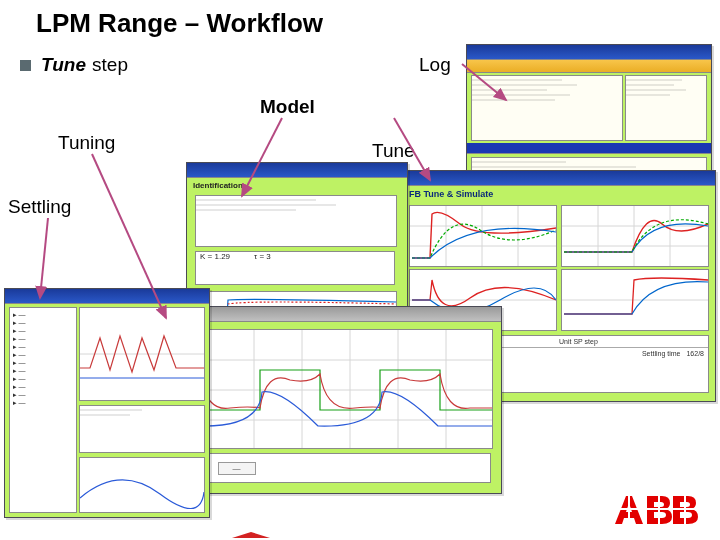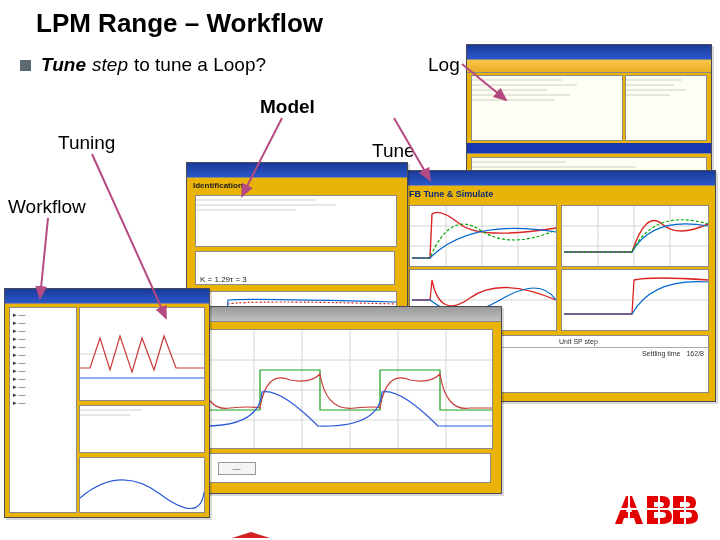--- a/index.html
+++ b/index.html
@@ -29,39 +29,39 @@
     font-size: 19px;
     color: #000;
   }
   .sq {
     width: 11px;
     height: 11px;
     background: #5a6a70;
     margin-right: 10px;
   }
   .bi { font-style: italic; font-weight: bold; margin-right: 6px; }
-  .i { font-style: italic; margin-right: 6px; text-align: right; }
+  .i { margin-right: 17px; text-align: right; }
 
   .lbl {
     position: absolute;
     font-size: 19px;
     color: #000;
   }
 
   
   .arrows {
     position: absolute;
     left: 0; top: 0;
     pointer-events: none;
   }
 
   
   .win {
     position: absolute;
-    background: #eab308;
+    background: #bef264;
     border: 1px solid #4a4a55;
     box-shadow: 2px 2px 0 rgba(0,0,0,0.15);
   }
   .win .bar {
     height: 14px;
     border-bottom: 1px solid #888;
   }
   .bar.blue  { background: linear-gradient(#1a3a9a, #2a58c8); }
   .bar.grey  { background: linear-gradient(#9a9a9a, #c0c0c0); }
   .bar.yellow{ background: linear-gradient(#f8c54a,#eaae26); }
@@ -105,28 +105,27 @@
 </style>
 </head>
 <body>
 
 <div class="title">LPM Range – Workflow</div>
 
 <div class="bullet-row">
   <div class="sq"></div>
   <span class="bi">Tune</span>
   <span class="i">step</span>
-  <span>to tune a Loop?</span>
-</div>
-
-<div class="lbl" style="left:428px; top:54px;">Log</div>
+</div>
+
+<div class="lbl" style="left:419px; top:54px;">Log</div>
 <div class="lbl" style="left:260px; top:96px;font-weight:bold;">Model</div>
 <div class="lbl" style="left:372px; top:96px;margin-top:44px;">Tune</div>
 <div class="lbl" style="left:58px;  top:132px;">Tuning</div>
-<div class="lbl" style="left:8px;   top:196px;">Workflow</div>
+<div class="lbl" style="left:8px;   top:196px;">Settling</div>
 
 <div class="win" style="left:466px; top:44px; width:244px; height:184px;">
   <div class="bar blue"></div>
   <div class="bar yellow" style="height:12px"></div>
   <div class="pane" style="left:4px; top:30px; width:150px; height:64px; background:#fffef4;">
     <div class="fakeline" style="width:60%"></div>
       <div class="fakeline" style="width:70%"></div>
     <div class="fakeline" style="width:50%"></div>
       <div class="fakeline" style="width:65%"></div>
     <div class="fakeline" style="width:55%"></div>
@@ -213,21 +212,21 @@
 </div>
 
 <div class="win" style="left:186px; top:162px; width:220px; height:260px;">
   <div class="bar blue"></div>
   <div style="position:absolute; left:6px; top:18px; font-size:8px; color:#222; font-weight:bold;">Identification</div>
   <div class="pane" style="left:8px; top:32px; width:200px; height:50px;">
     <div class="fakeline" style="width:60%"></div>
     <div class="fakeline" style="width:70%"></div>
     <div class="fakeline" style="width:50%"></div>
   </div>
-  <div class="pane" style="left:8px; top:88px; width:200px; height:34px; display:flex; align-items:flex-end; font-size:8px; color:#222; padding:0 4px; box-sizing:border-box; gap:0;">
+  <div class="pane" style="left:8px; top:88px; width:200px; height:34px; display:flex; align-items:flex-start; font-size:8px; color:#222; padding:0 4px; box-sizing:border-box; gap:24px;">
     <span>K = 1.29</span>
       <span>τ = 3</span>
   </div>
 
   <div class="pane trend" style="left:8px; top:128px; width:200px; height:50px;">
     <svg viewBox="0 0 200 50">
       <g class="grid">
           <line x1="0" y1="25" x2="200" y2="25"></line>
         </g>
       <path d="M2 40 L30 40 L32 8 Q50 6 200 10" fill="none" stroke="#06c" stroke-width="1.2"></path>

